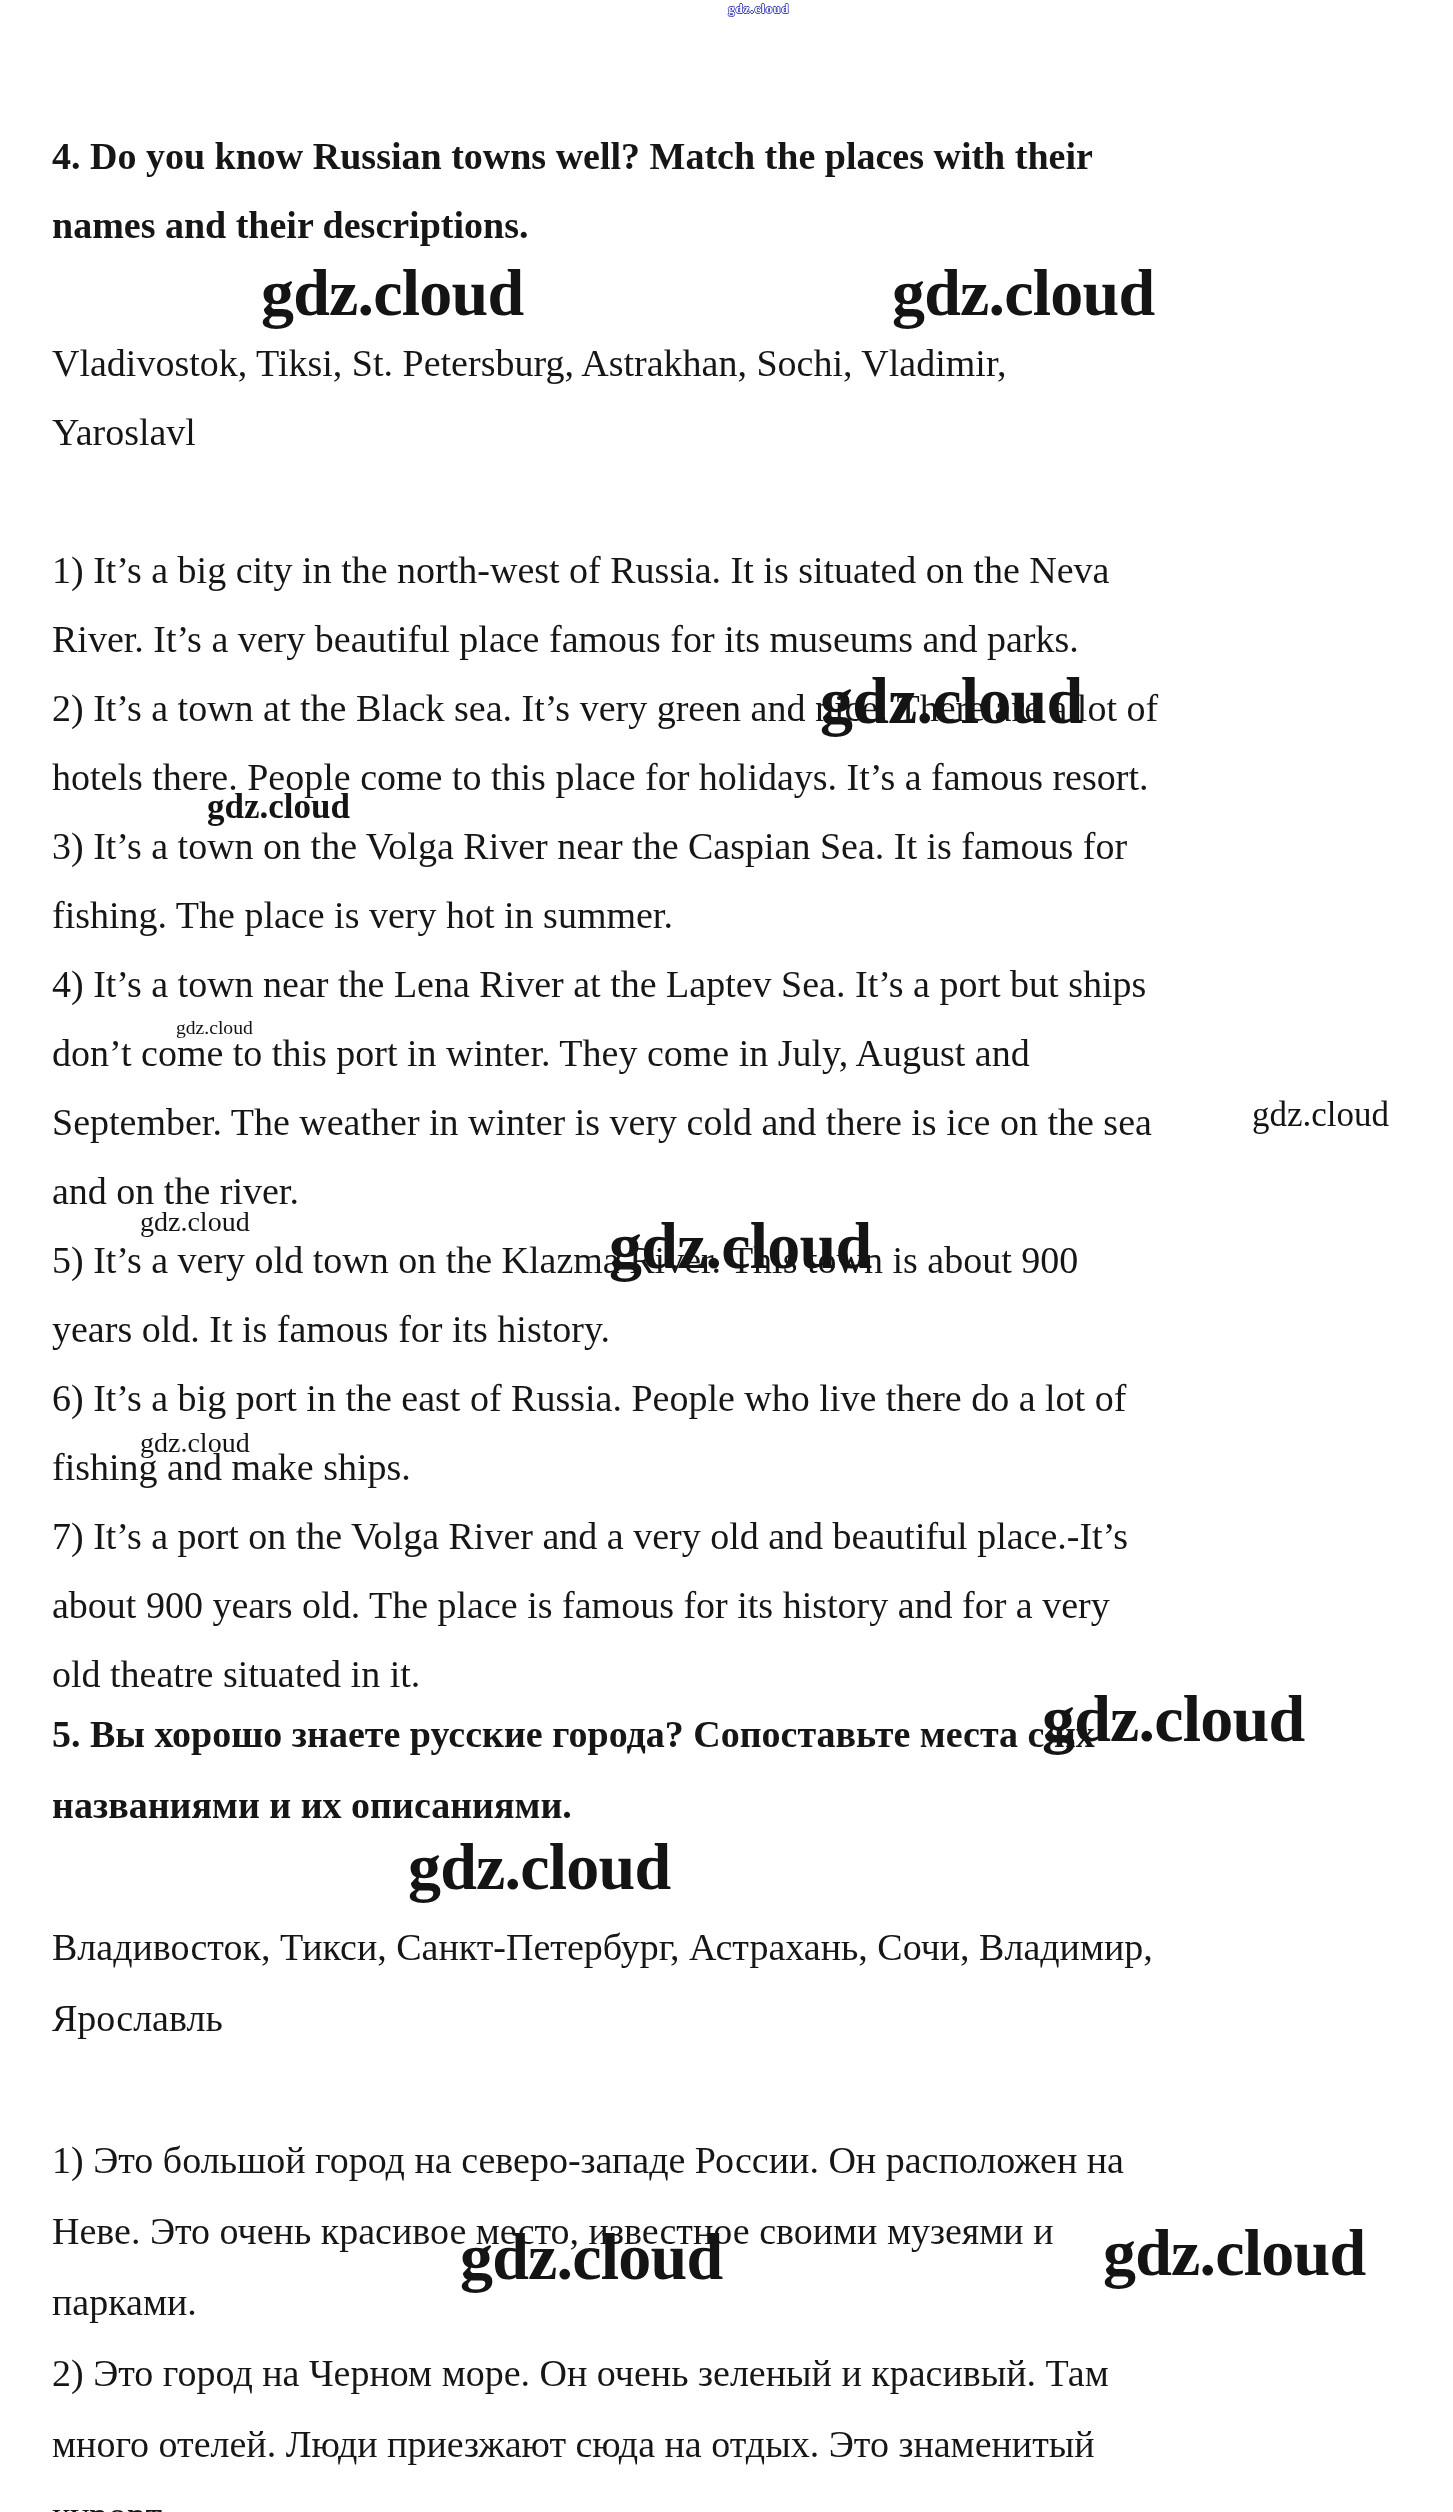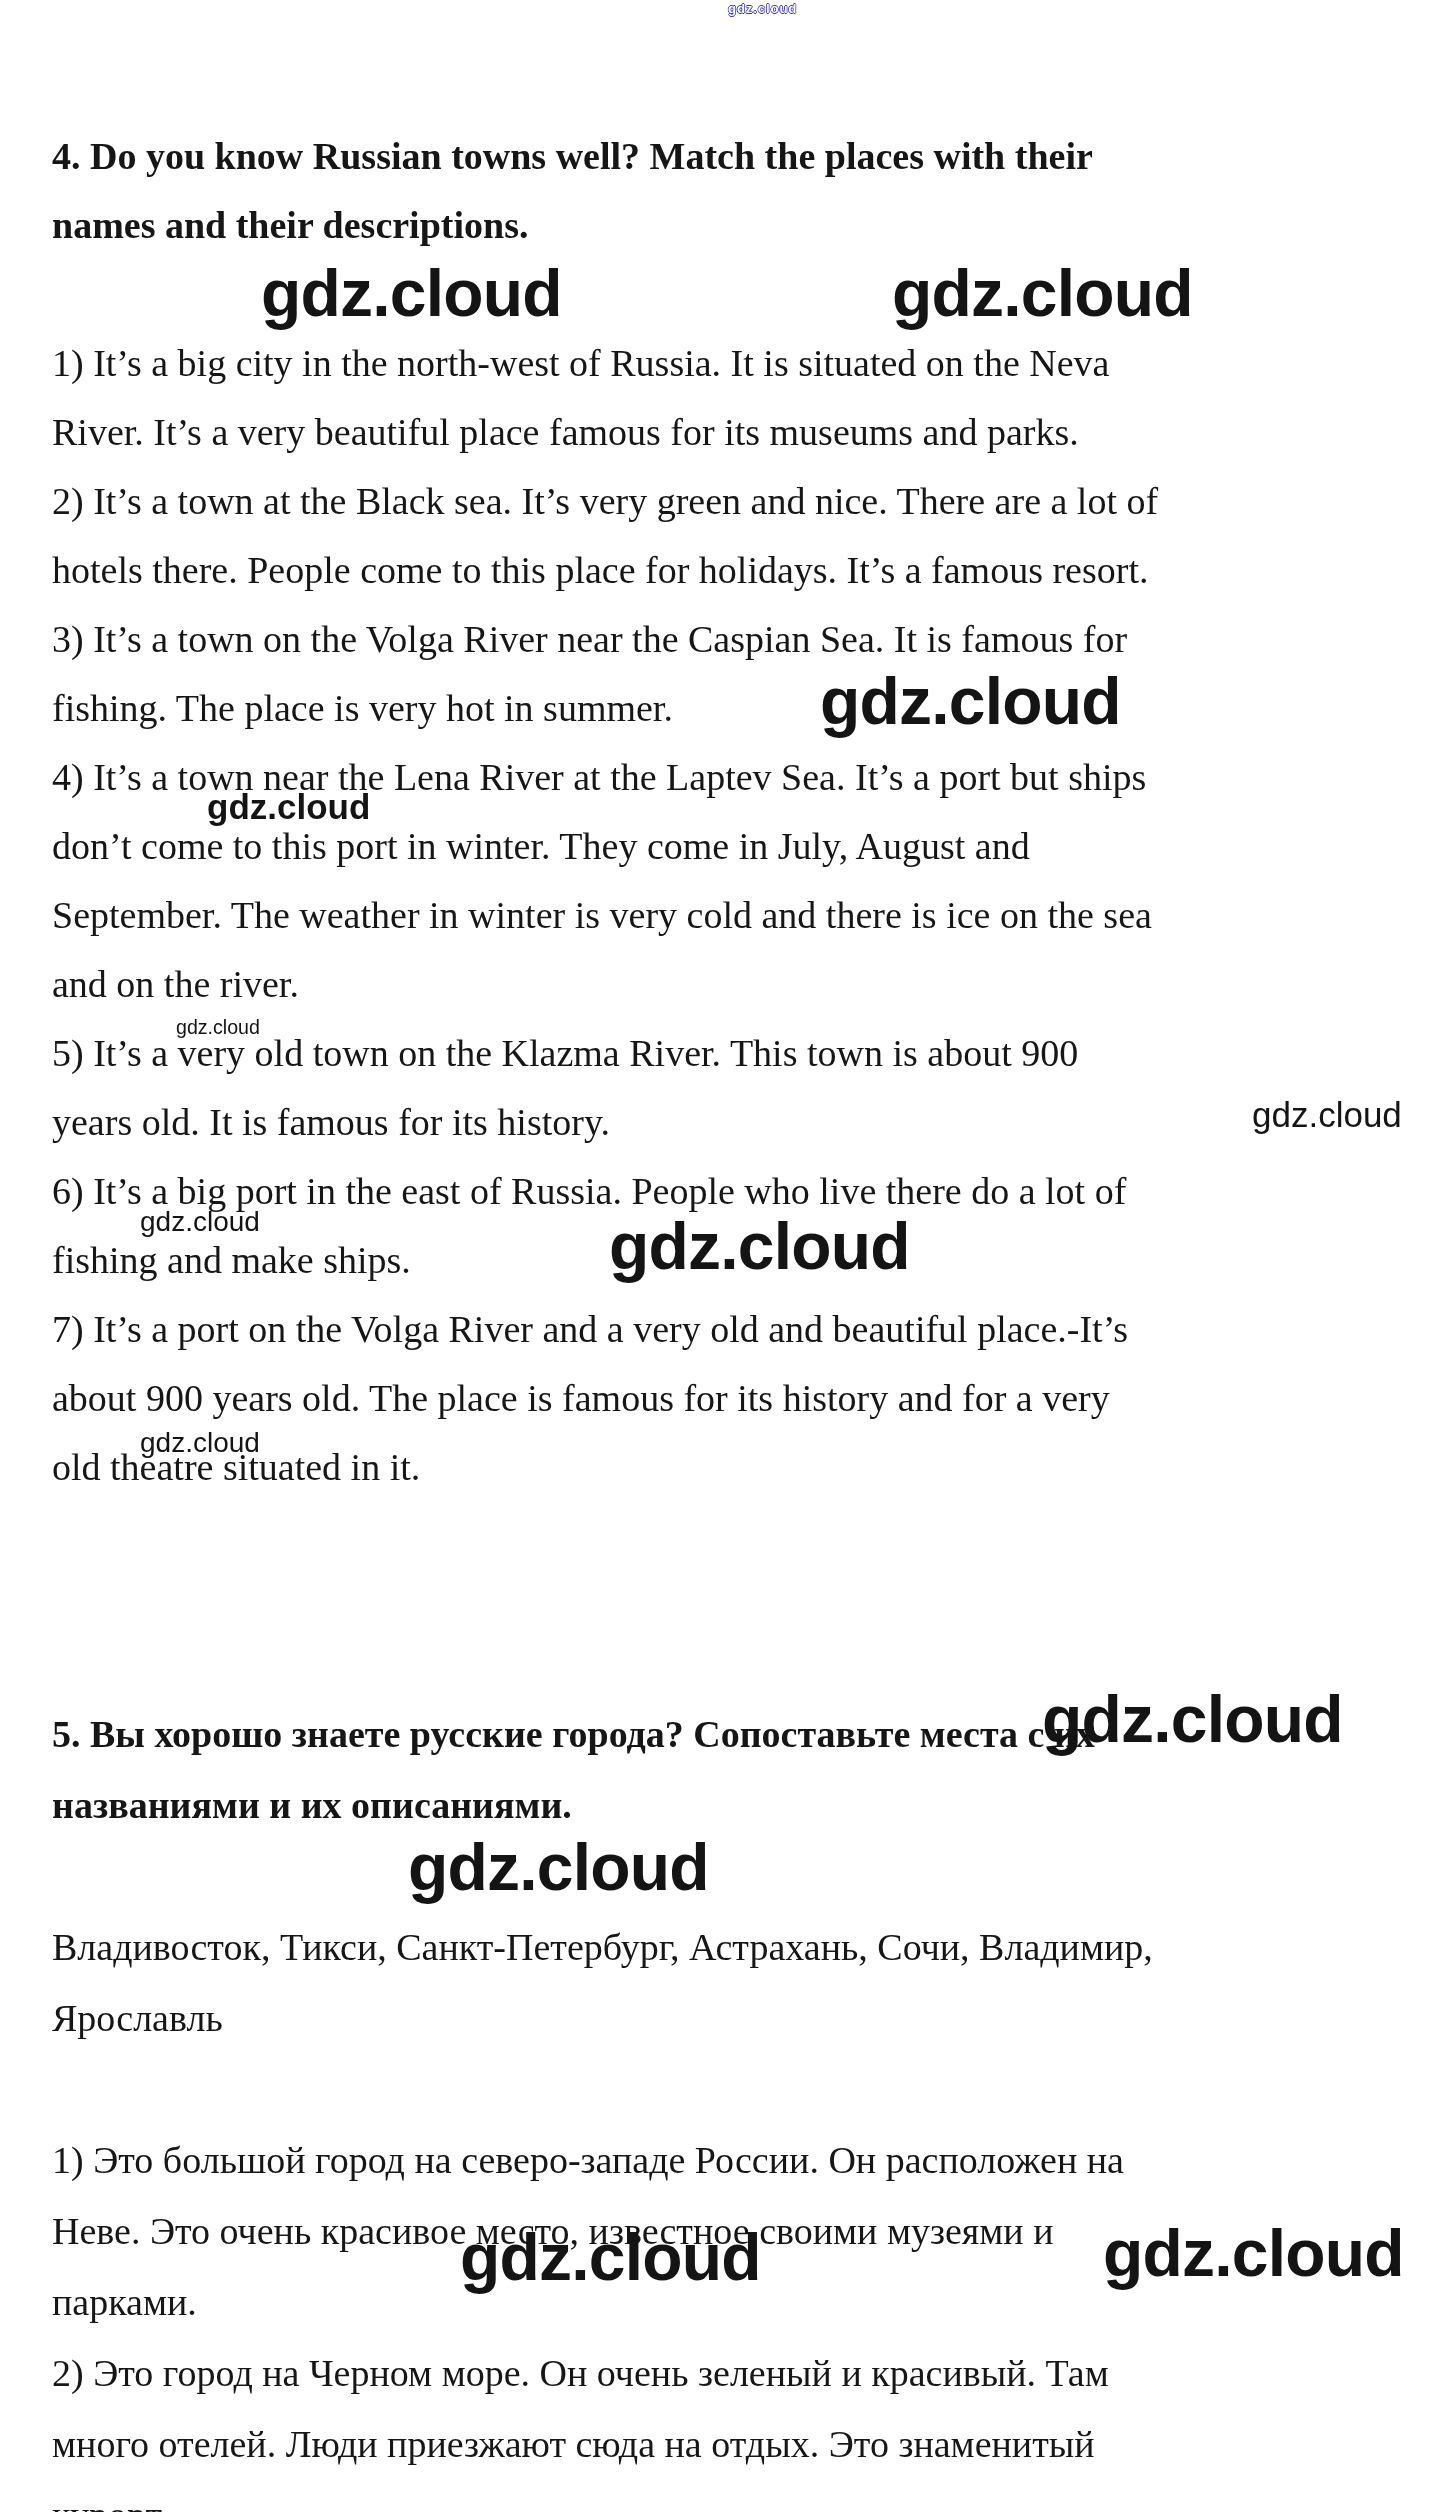--- a/index.html
+++ b/index.html
@@ -21,21 +21,21 @@
     left:52px;
     width:1380px;
     color:var(--text);
     white-space:pre-line;
   }
   .en{ top:53px;  font-size:38px; line-height:69px; }
   .ru{ top:1628px; font-size:38px; line-height:71px; }
   .heading{ font-weight:bold; }
   .wm{
     position:absolute;
-    font-family:Liberation Sans, sans-serif;
+    font-family:Liberation Serif, serif;
     color:var(--wm);
     line-height:1;
     white-space:nowrap;
     z-index:3;
     padding-left:32px;
   }
   .wm-big{ font-size:66px; font-weight:bold; letter-spacing:-0.8px; }
   .wm-top{
     left:696px; top:1.6px;
     font-size:13.3px; font-weight:bold; letter-spacing:0.8px;
@@ -59,20 +59,22 @@
 </head>
 <body>
 
 <div>
 
   <span class="wm wm-top">gdz.cloud</span>
 
   <section class="textblock en">
     <div class="heading">4. Do you know Russian towns well? Match the places with their
 names and their descriptions.</div>
+    <div>Vladivostok, Tiksi, St. Petersburg, Astrakhan, Sochi, Vladimir,
+Yaroslavl</div>
     <div>1) It’s a big city in the north-west of Russia. It is situated on the Neva
 River. It’s a very beautiful place famous for its museums and parks.
 2) It’s a town at the Black sea. It’s very green and nice. There are a lot of
 hotels there. People come to this place for holidays. It’s a famous resort.
 3) It’s a town on the Volga River near the Caspian Sea. It is famous for
 fishing. The place is very hot in summer.
 4) It’s a town near the Lena River at the Laptev Sea. It’s a port but ships
 don’t come to this port in winter. They come in July, August and
 September. The weather in winter is very cold and there is ice on the sea
 and on the river.

